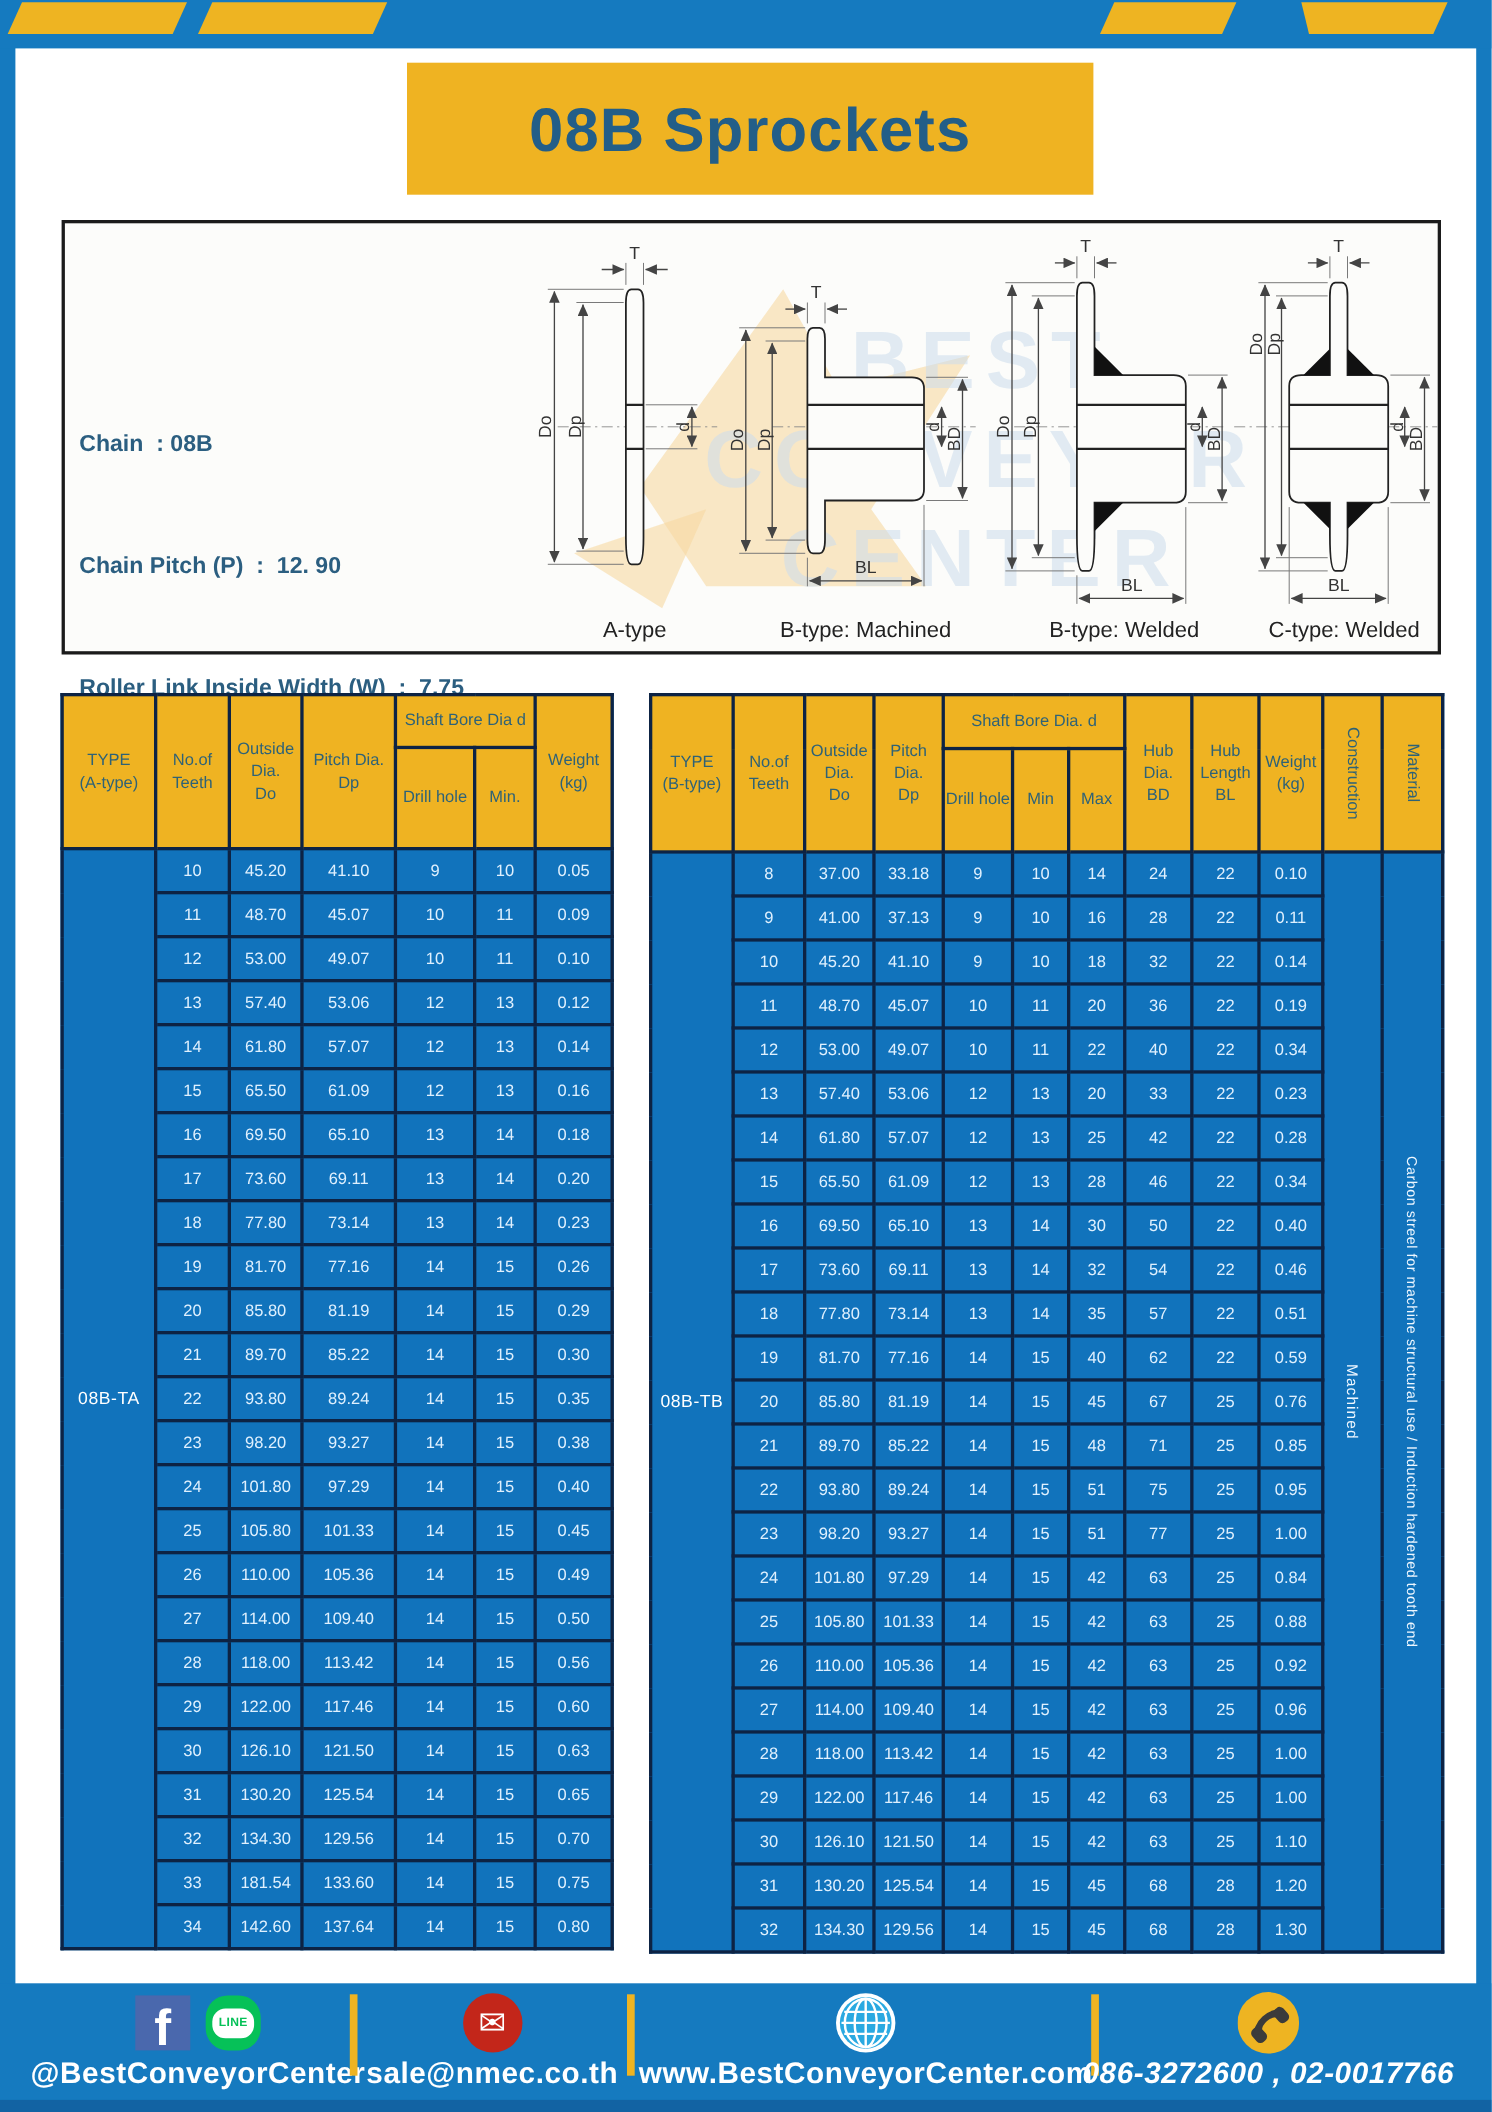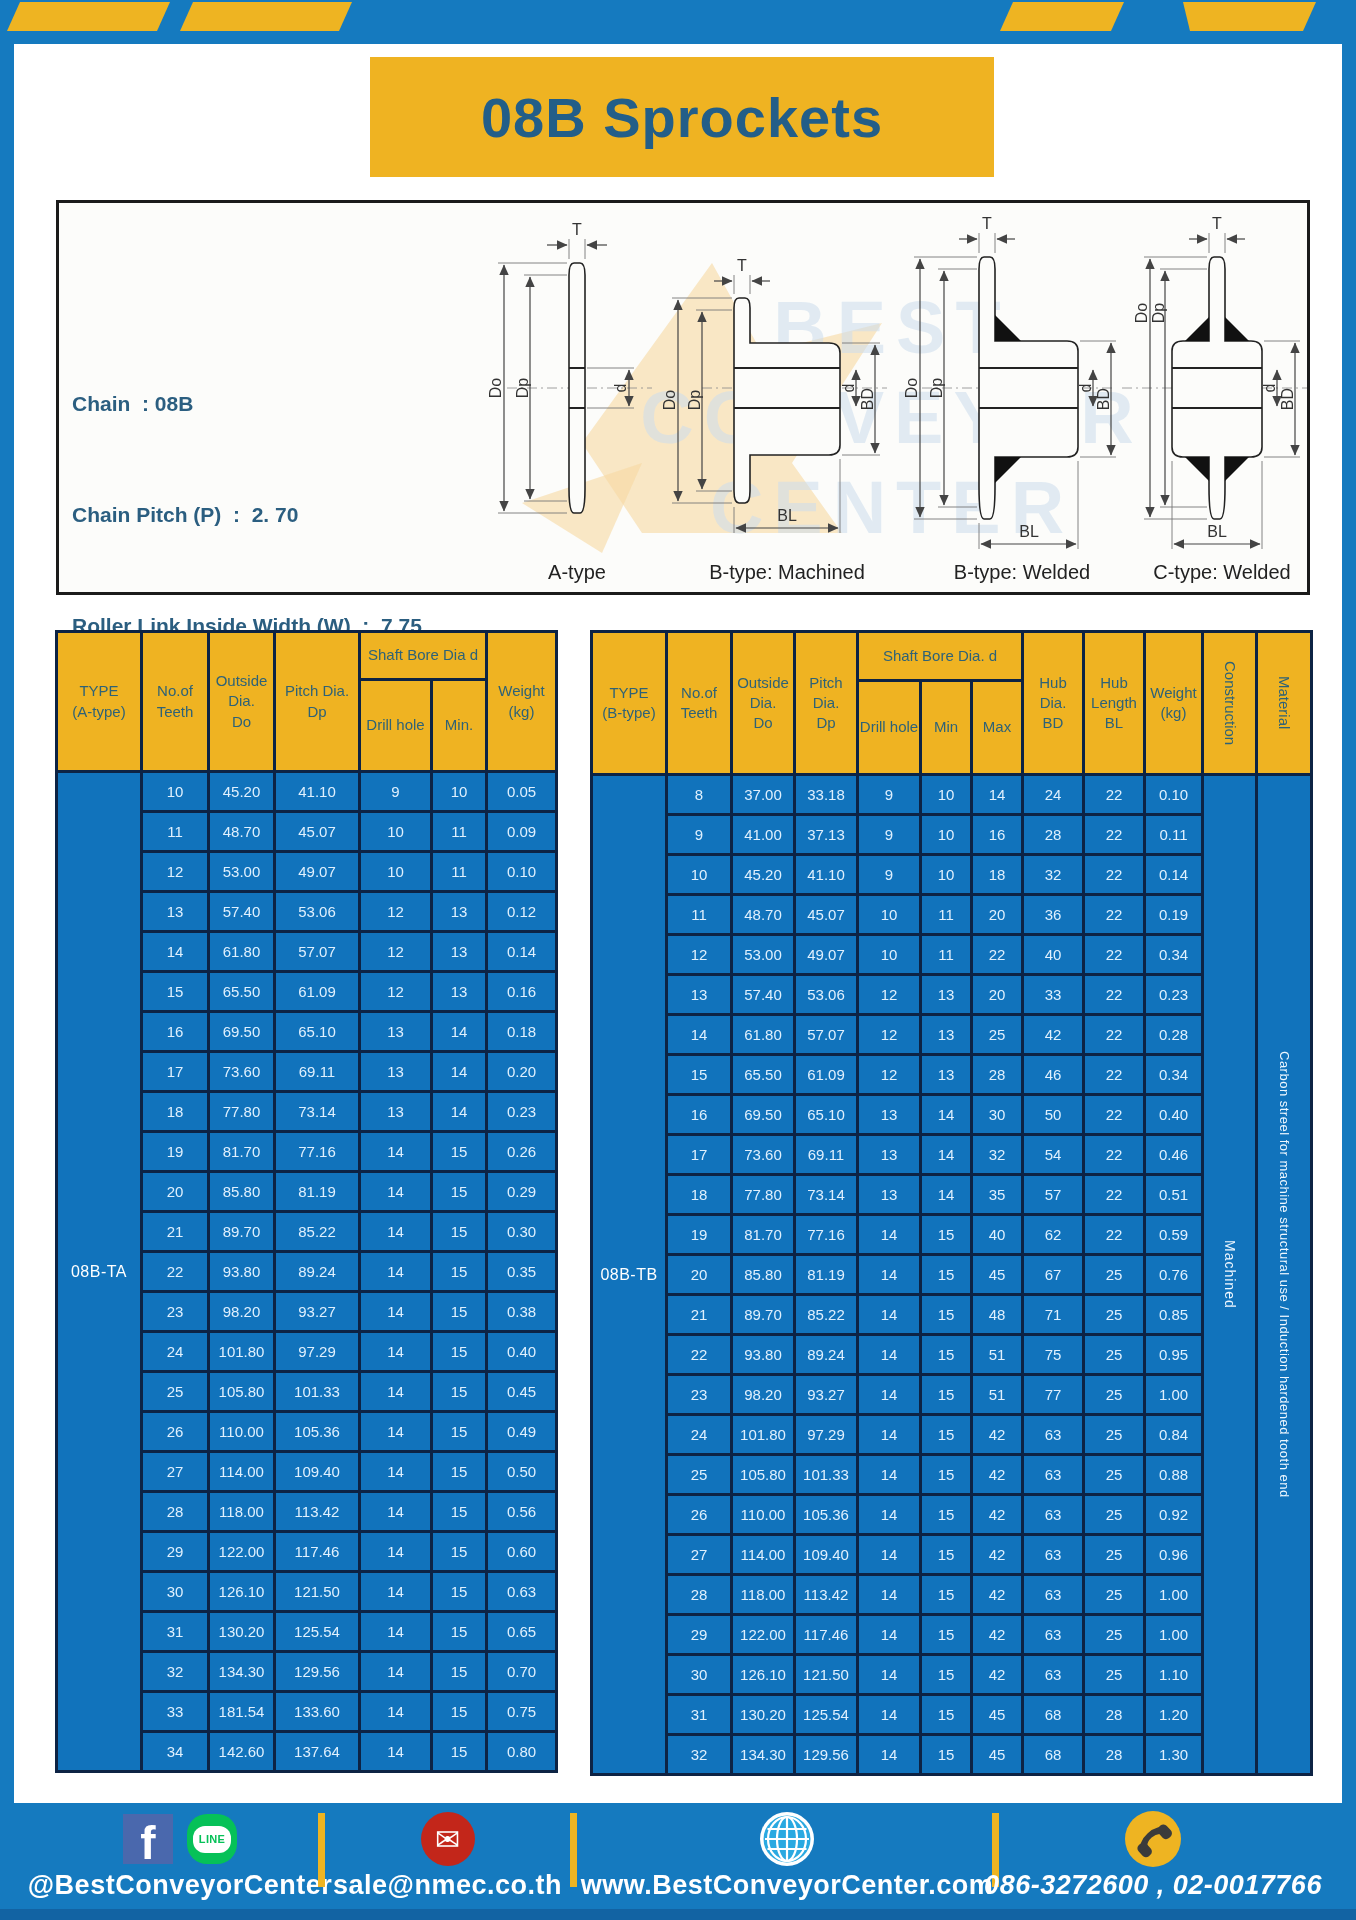--- a/index.html
+++ b/index.html
@@ -66,21 +66,21 @@
 
   <div class="content">
 
     <div class="title-box">
       <h1>08B Sprockets</h1>
     </div>
 
     <div class="diagram-box">
       <div class="specs">
         <div>Chain  : 08B</div>
-        <div>Chain Pitch (P)  :  2. 70</div>
+        <div>Chain Pitch (P)  :  12. 90</div>
         <div>Roller Link Inside Width (W)  :  7.75</div>
         <div>Roller Diameter (Dr)  : 8.51</div>
         <div>Teeth Width (T)  :  7.2</div>
       </div>
 
       <svg class="diagrams" width="845" height="389" viewBox="0 0 845 389">
         <defs>
           <marker id="ah" markerWidth="10" markerHeight="8" refX="8.5" refY="4" orient="auto-start-reverse">
             <path d="M0,0L9,4L0,8z" fill="#444"></path>
           </marker>

